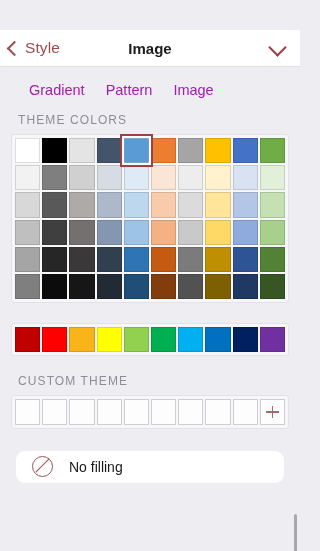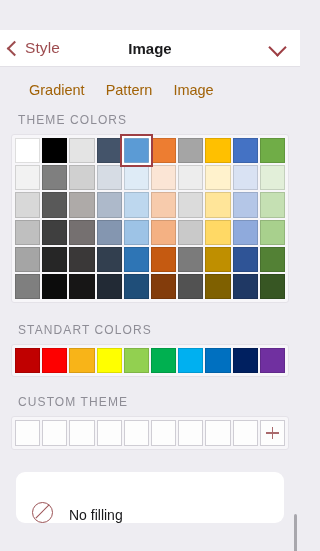--- a/index.html
+++ b/index.html
@@ -88,21 +88,21 @@
   .tabs {
     height: 46px;
     display: flex;
     align-items: center;
     padding-left: 20px;
     gap: 3px;
     background: #eeedf2;
   }
   .tab {
     font-size: 14.5px;
-    color: #a16207;
+    color: #a21caf;
     padding: 4px 9px 5px 9px;
     border-radius: 7px;
     cursor: pointer;
     white-space: nowrap;
   }
   .tab.active {
     background: #a24b50;
     color: #ffffff;
   }
 
@@ -195,25 +195,25 @@
     top: 25%;
     bottom: 25%;
     left: 50%;
     width: 1.4px;
     margin-left: -0.7px;
   }
 
   
   .nofill {
     margin: 0 16px;
-    height: 51px;
+    height: 32px;
     background: #ffffff;
     border-radius: 9px;
     display: flex;
-    align-items: flex-end;
+    align-items: center;
     padding-left: 16px;
     gap: 16px;
     cursor: pointer;
   }
   .nofill-icon {
     position: relative;
     width: 19px;
     height: 19px;
     border: 1.3px solid #9b5356;
     border-radius: 50%;
@@ -453,21 +453,20 @@
           <div class="sw-inner" style="background: rgb(31, 56, 100);"></div>
         </div>
         <div class="sw">
           <div class="sw-inner" style="background: rgb(55, 86, 35);"></div>
         </div>
       </div>
   </div>
 
   <div class="gap-3"></div>
 
-  <div class="section-label">STANDART COLORS</div>
   <div class="card">
     <div class="std-grid" id="std-grid">
         <div class="sw">
           <div class="sw-inner" style="background: rgb(192, 0, 0);"></div>
         </div>
         <div class="sw">
           <div class="sw-inner" style="background: rgb(254, 0, 0);"></div>
         </div>
         <div class="sw">
           <div class="sw-inner" style="background: rgb(248, 180, 24);"></div>

